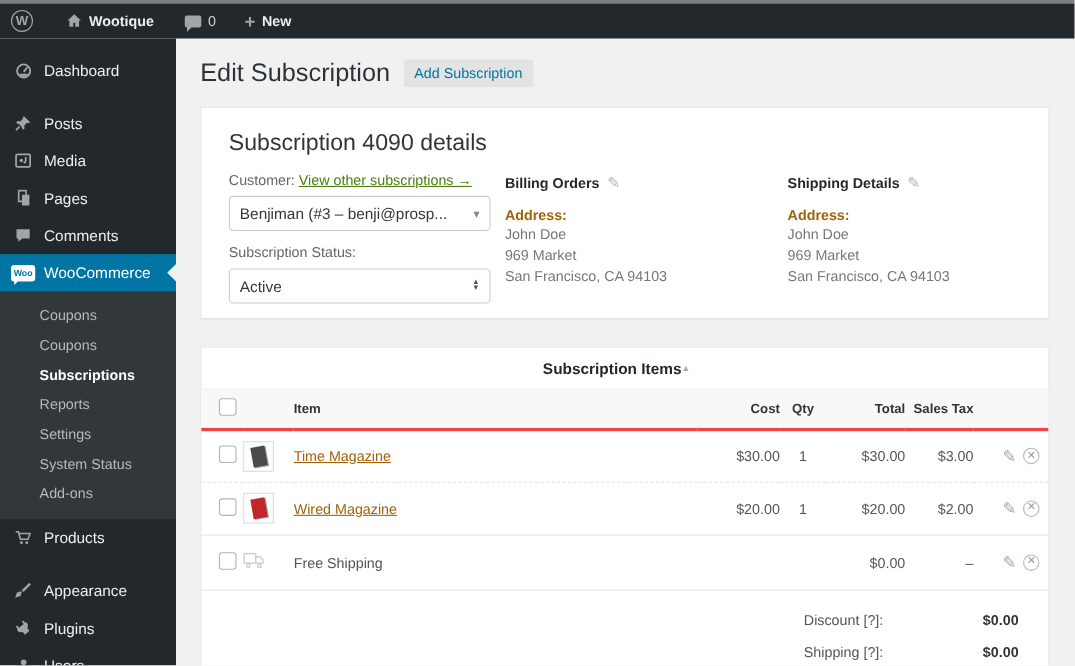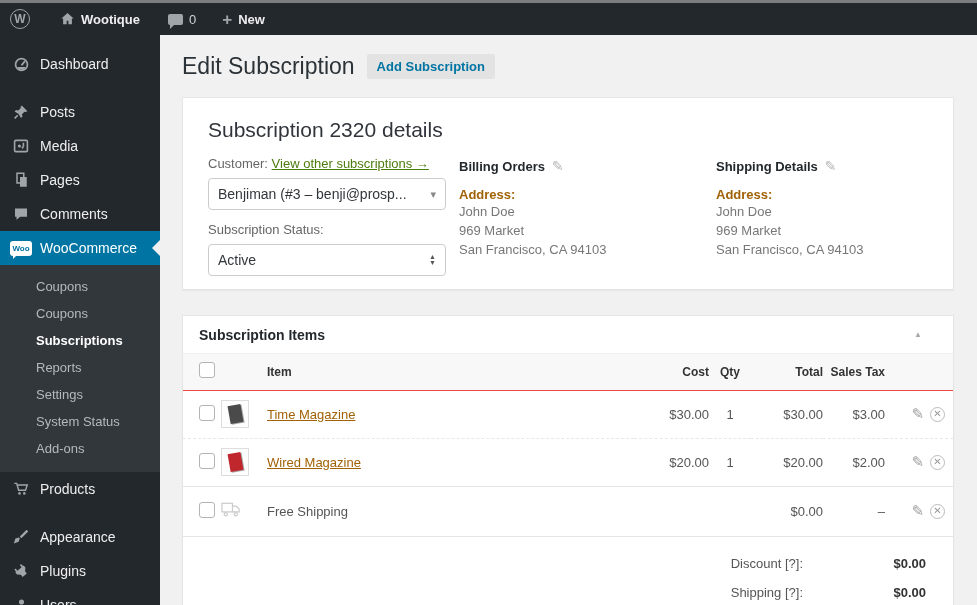--- a/index.html
+++ b/index.html
@@ -34,21 +34,21 @@
                font-size:8px; font-weight:bold; display:flex; align-items:center; justify-content:center; position:relative;}
   .woo-badge:after { content:""; position:absolute; left:3px; bottom:-3px; border:3px solid transparent; border-top-color:#fff; border-left-color:#fff; border-width:2.5px;}
   .submenu { background:#32373c; padding:8px 0 10px 0; }
   .submenu-item { height:27px; line-height:27px; padding-left:36px; color:#b4b9be; font-size:13px; cursor:pointer; }
   .submenu-item.current { color:#fff; font-weight:bold; }
 
   
   .content { position:absolute; top:35px; left:160px; width:817px; height:570px; background:#f1f1f1; }
   .page-head { margin:18px 0 0 22px; display:flex; align-items:center; gap:12px; }
   .page-title { font-size:23px; font-weight:400; color:#2c3338; }
-  .add-btn { background:#e3e3e3; color:#0074a2; font-size:13px; font-weight:bold; border:none;
+  .add-btn { background:#e3e3e3; color:#0074a2; font-size:13px; font-weight:normal; border:none;
              padding:5px 10px; border-radius:2px; cursor:pointer; }
 
   .panel { position:absolute; left:22px; width:772px; background:#fff; border:1px solid #e5e5e5;
            box-shadow:0 1px 1px rgba(0,0,0,.04); }
   .panel-details { top:62px; height:193px; }
   .panel-items { top:280px; height:350px; }
 
   
   .details-heading { position:absolute; top:20px; left:25px; font-size:21px; color:#31353b; font-weight:400; }
   .col-customer { position:absolute; left:25px; top:58px; width:245px; font-size:13px; }
@@ -63,29 +63,29 @@
   .addr-col { position:absolute; top:60px; font-size:13px; }
   .addr-col.billing { left:276px; }
   .addr-col.shipping { left:533px; }
   .addr-head { font-size:13px; font-weight:bold; color:#23282d; display:flex; gap:7px; align-items:center; }
   .pencil { color:#b5b5b5; font-size:14px; cursor:pointer; }
   .addr-label { font-weight:bold; color:#a16207; margin-top:13px; }
   .addr-line { color:#777; line-height:19px; }
   .addr-line:first-of-type { margin-top:0; }
 
   
-  .items-header { height:38px; display:flex; align-items:center; justify-content:space-between;
+  .items-header { height:38px; display:flex; align-items:center; justify-content:center;
                   padding:0 31px 0 16px; border-bottom:1px solid #eee; }
   .items-title { font-size:14px; font-weight:bold; color:#23282d; }
   .toggle { font-size:8px; color:#a7aaad; cursor:pointer; }
 
   table.items { width:100%; border-collapse:collapse; table-layout:fixed; font-size:13px; color:#555; }
   table.items th { font-size:12px; font-weight:bold; color:#333; }
   .thead-row { background:#f8f8f8; height:36px; }
-  .thead-row th { border-bottom:1px solid #ef4444; }
+  .thead-row th { border-bottom:3px solid #ef4444; }
   td,th { padding:0; vertical-align:middle; }
   .c-cb { width:38px; text-align:left; padding-left:16px; }
   .c-thumb { width:46px; }
   .c-name { text-align:left; }
   .c-cost { width:75px; text-align:right; }
   .c-qty { width:42px; text-align:center; }
   .c-total { width:72px; text-align:right; }
   .c-tax { width:62px; text-align:right; }
   .c-act { width:68px; text-align:right; padding-right:8px; }
   tbody.rows tr { height:48px; }
@@ -254,21 +254,21 @@
 </div>
 
 <div class="content">
 
   <div class="page-head">
     <span class="page-title">Edit Subscription</span>
     <button class="add-btn">Add Subscription</button>
   </div>
 
   <div class="panel panel-details">
-    <div class="details-heading">Subscription 2320 details</div>
+    <div class="details-heading">Subscription 4090 details</div>
 
     <div class="col-customer">
       <div class="cust-row">
         <span>Customer:</span>
         <span class="link">View other subscriptions →</span>
       </div>
       <div class="fake-select">
         <span class="grow">Benjiman (#3 – benji@prosp...</span>
         <span class="caret">▾</span>
       </div>

